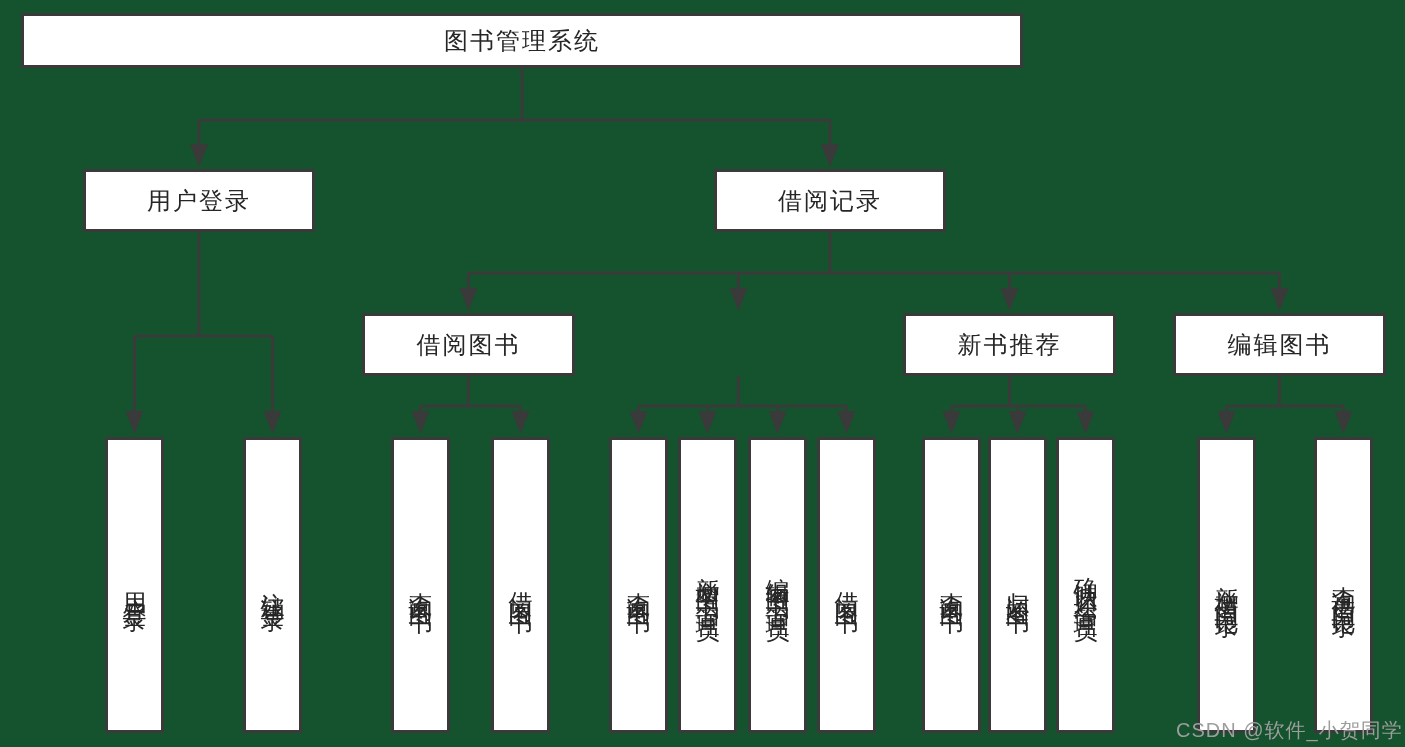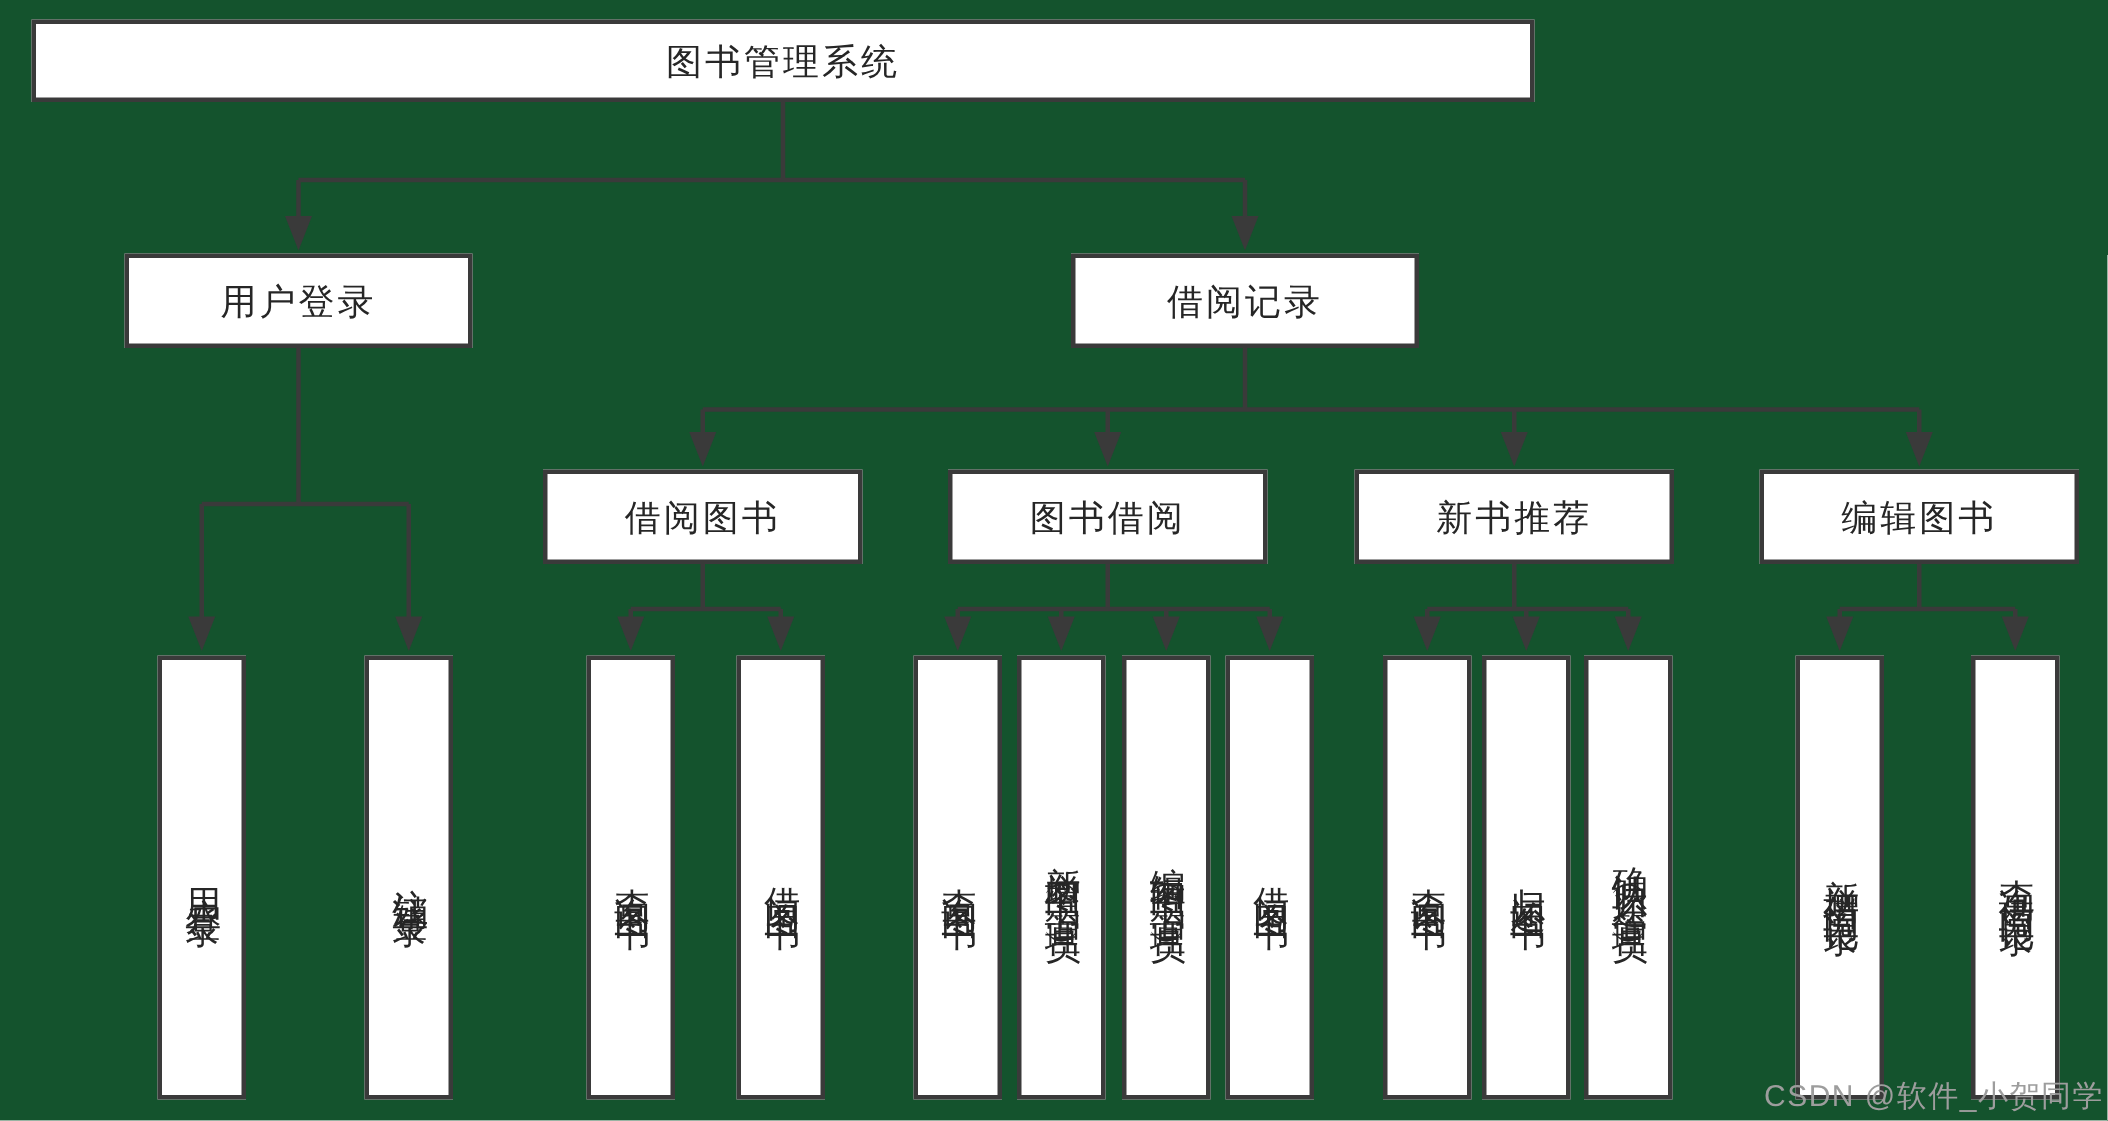--- a/index.html
+++ b/index.html
@@ -69,21 +69,20 @@
       <polygon points="1334.5,411 1352.5,411 1343.5,434"></polygon>
     </g>
   </svg>
 
   <div class="box" style="left:21px;top:13px;width:1002px;height:55px">图书管理系统</div>
 
   <div class="box" style="left:83px;top:169px;width:232px;height:63px">用户登录</div>
   <div class="box" style="left:714px;top:169px;width:232px;height:63px">借阅记录</div>
 
   <div class="box" style="left:362px;top:313px;width:213px;height:63px">借阅图书</div>
-  <div class="box" style="left:632px;top:313px;width:213px;height:63px">图书借阅</div>
   <div class="box" style="left:903px;top:313px;width:213px;height:63px">新书推荐</div>
   <div class="box" style="left:1173px;top:313px;width:213px;height:63px">编辑图书</div>
 
   <div class="box vbox" style="left:105px;top:437px;width:59px;height:296px">用户登录</div>
   <div class="box vbox" style="left:243px;top:437px;width:59px;height:296px">注销登录</div>
 
   <div class="box vbox" style="left:391px;top:437px;width:59px;height:296px">查询图书</div>
   <div class="box vbox" style="left:491px;top:437px;width:59px;height:296px">借阅图书</div>
 
   <div class="box vbox" style="left:609px;top:437px;width:59px;height:296px">查询图书</div>

